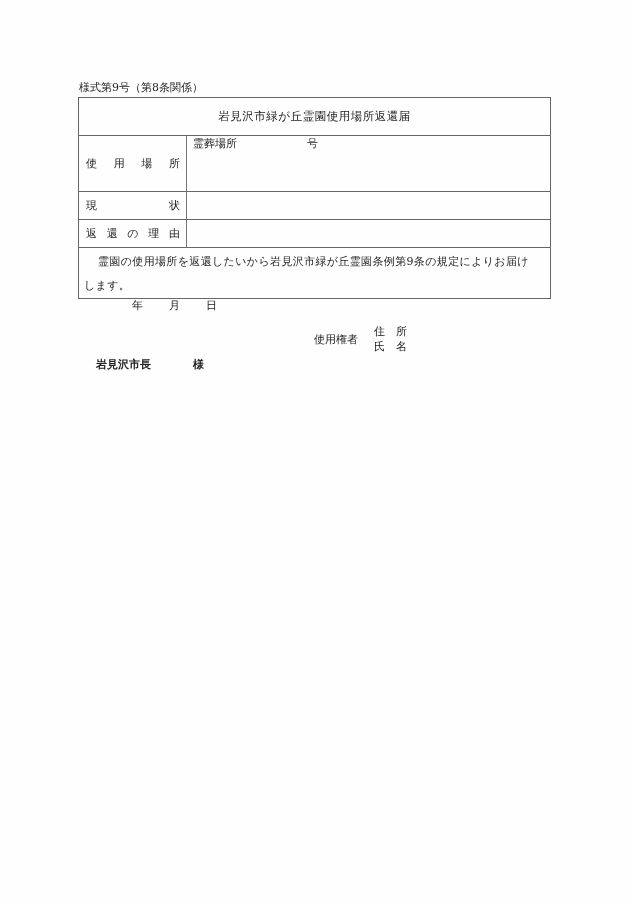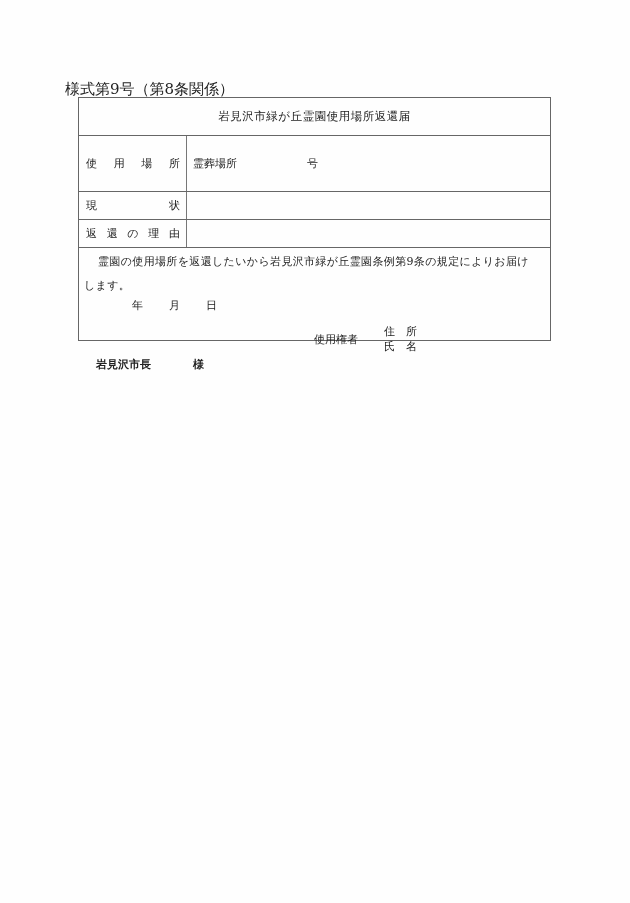--- a/index.html
+++ b/index.html
@@ -1,32 +1,32 @@
 <!DOCTYPE html>
 <html><head>
 <meta charset="utf-8">
 <style>
   html, body { margin:0; padding:0; background:#fefefe; }
   body { width:630px; height:903px; position:relative; font-family:"DejaVu Serif","Liberation Serif",serif; color:#222; font-size:11px; }
-  .form-label { position:absolute; left:65px; top:80px; font-size:15px; letter-spacing:0; }
-  .table { position:absolute; left:78px; top:97px; width:473px; height:244px; border:1px solid #666; box-sizing:border-box; }
+  .form-label { position:absolute; left:79px; top:80px; font-size:11px; letter-spacing:0; }
+  .table { position:absolute; left:78px; top:97px; width:473px; height:202px; border:1px solid #666; box-sizing:border-box; }
   .row { position:absolute; left:0; right:0; border-bottom:1px solid #666; box-sizing:border-box; }
   .title-row { top:0; height:38px; display:flex; align-items:center; justify-content:center; font-size:11.5px; letter-spacing:0.5px; }
   .r1 { top:38px; height:56px; }
   .r2 { top:94px; height:28px; }
   .r3 { top:122px; height:28px; }
   .lbl { position:absolute; left:0; top:0; bottom:0; width:108px; border-right:1px solid #777; box-sizing:border-box; display:flex; align-items:center; justify-content:space-between; padding:0 6px 0 7px; }
   .lbl span { display:inline-block; }
-  .val { position:absolute; left:114px; top:0; bottom:0; display:flex; align-items:center; }
+  .val { position:absolute; left:114px; top:0; bottom:0; display:flex; }
   .body-area { position:absolute; top:150px; left:0; right:0; bottom:0; }
   .para { position:absolute; left:5px; right:16px; top:2px; line-height:24px; text-indent:14px; font-size:11px; letter-spacing:0.35px; }
   .date { position:absolute; top:50px; left:53px; display:flex; gap:0; }
   .date span { display:inline-block; }
   .holder { position:absolute; top:76px; left:235px; display:flex; align-items:center; }
-  .holder-label { margin-right:26px; }
+  .holder-label { margin-right:16px; }
   .holder-fields { display:flex; flex-direction:column; line-height:15px;text-align:right; }
   .addressee { position:absolute; top:109px; left:17px;font-weight:bold; }
   .addressee .sama { margin-left:42px; }
 </style>
 </head>
 <body>
 
 <div class="form-label">様式第9号（第8条関係）</div>
 
 <div class="table">

